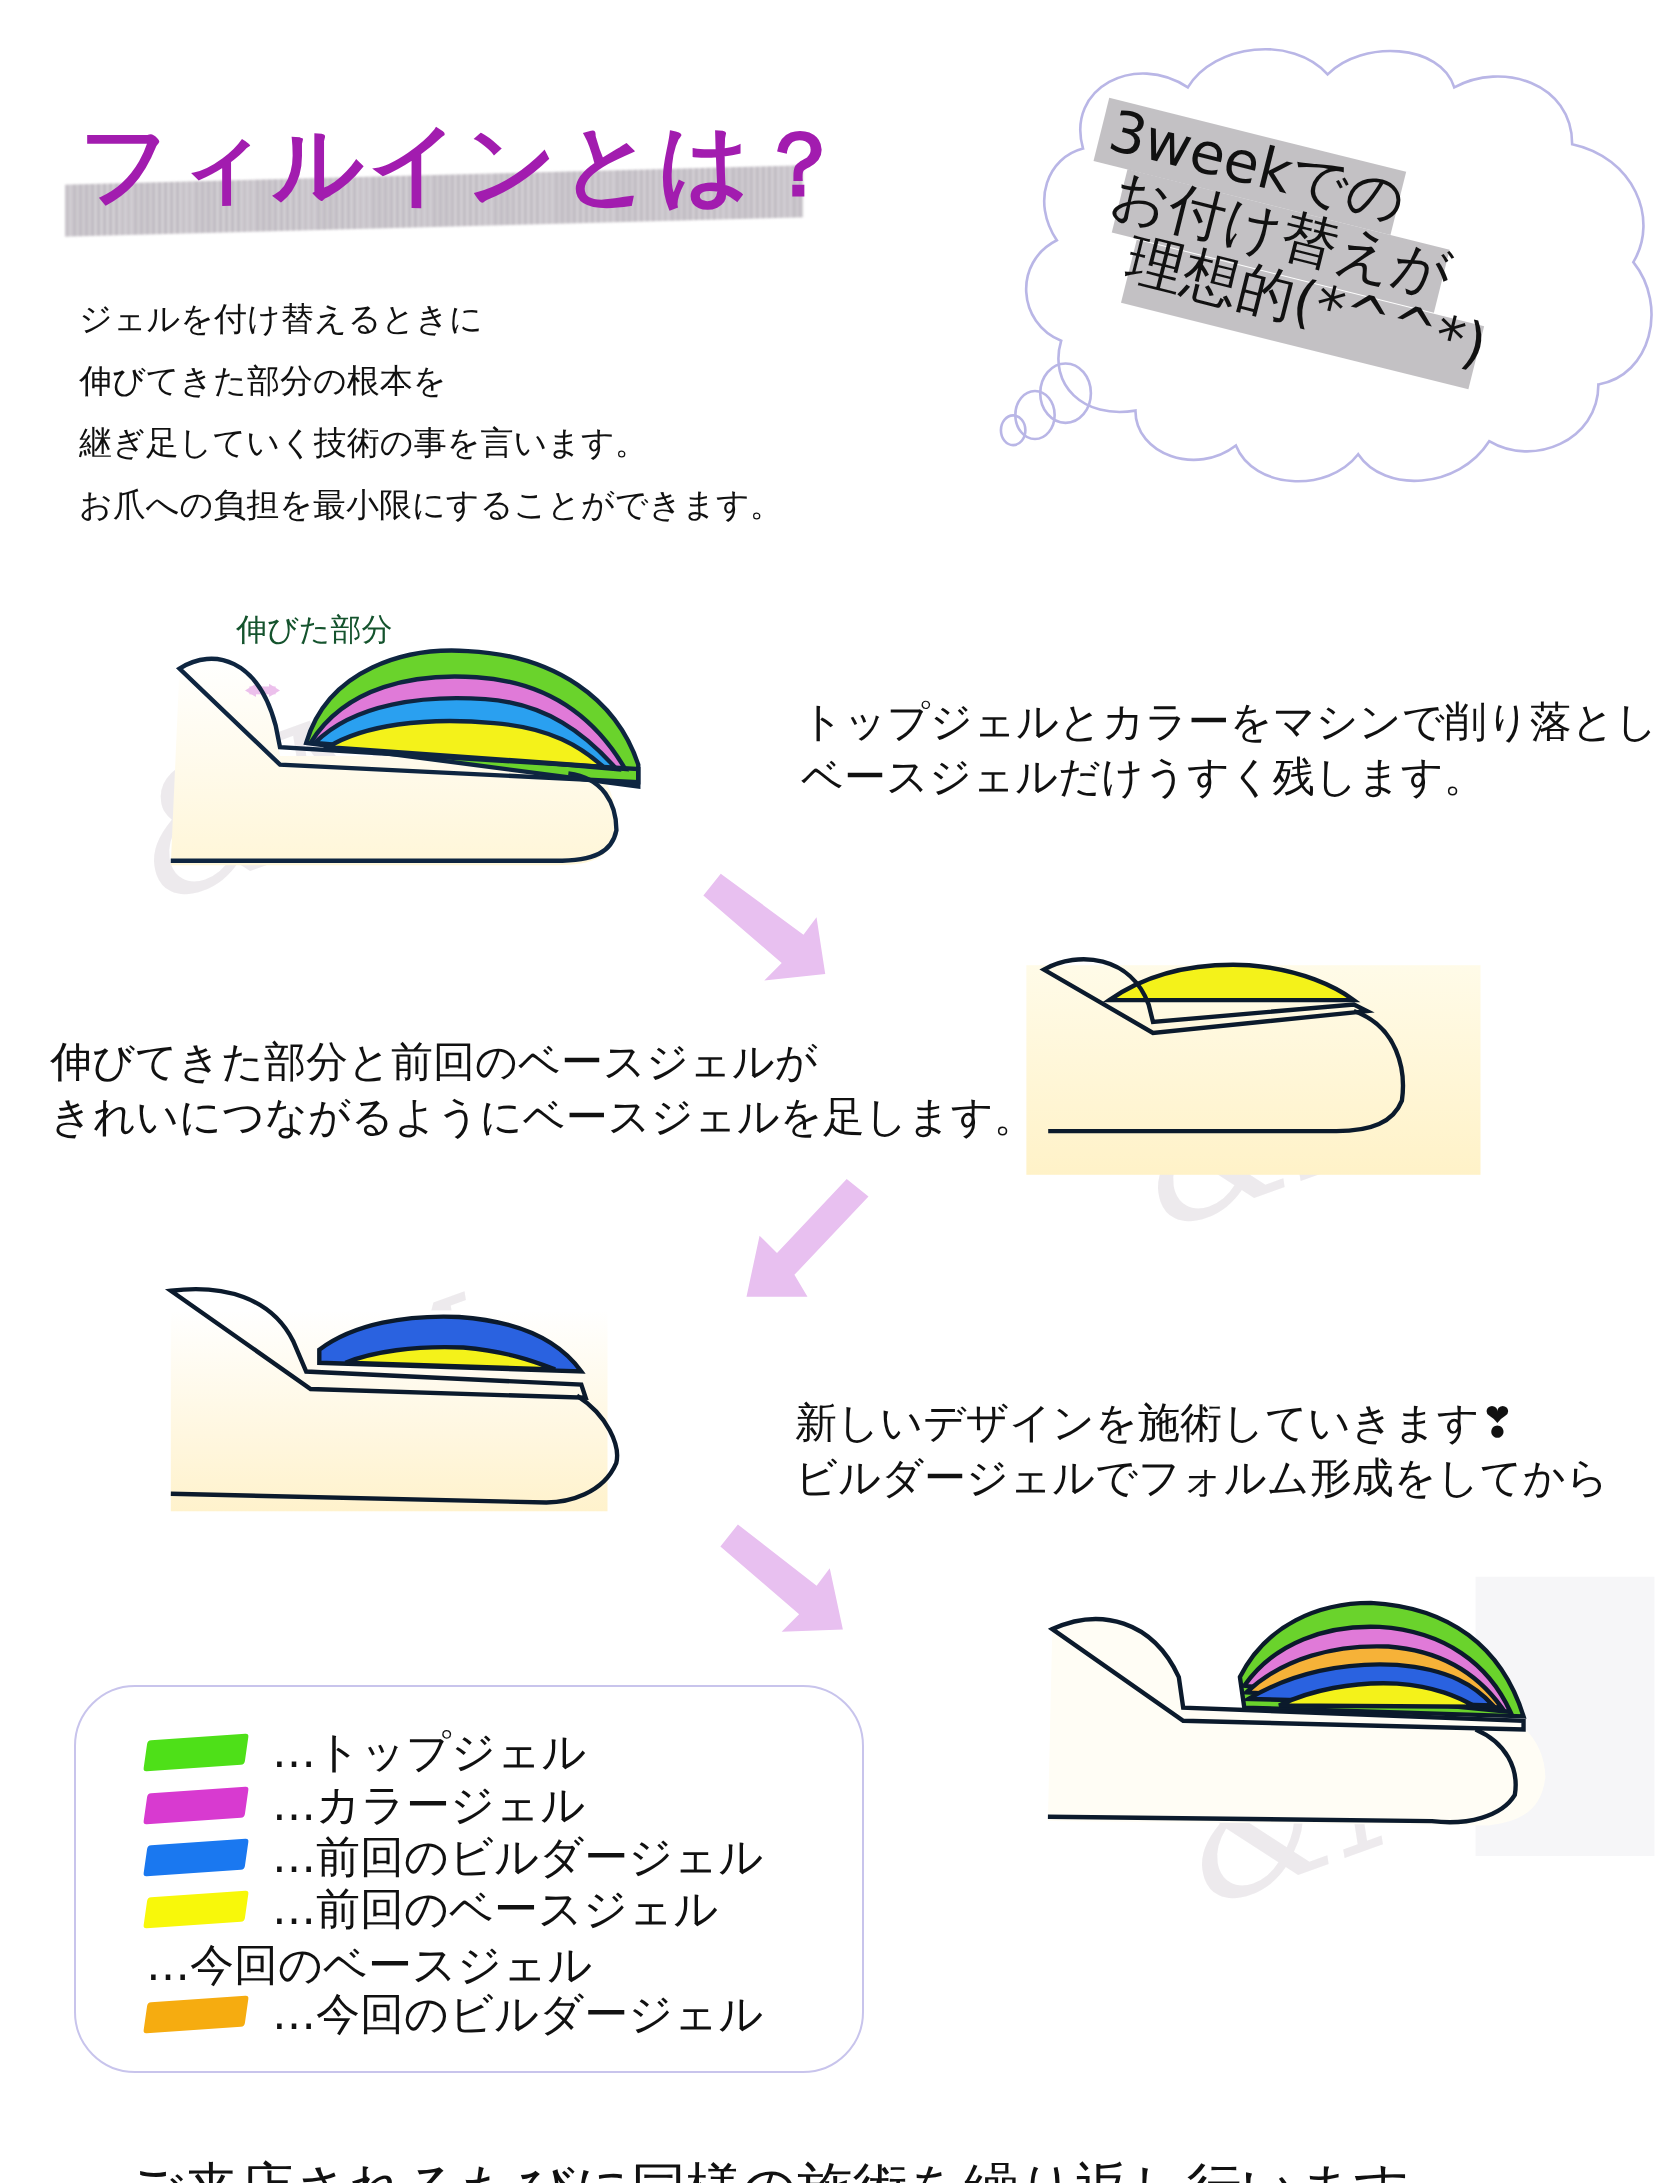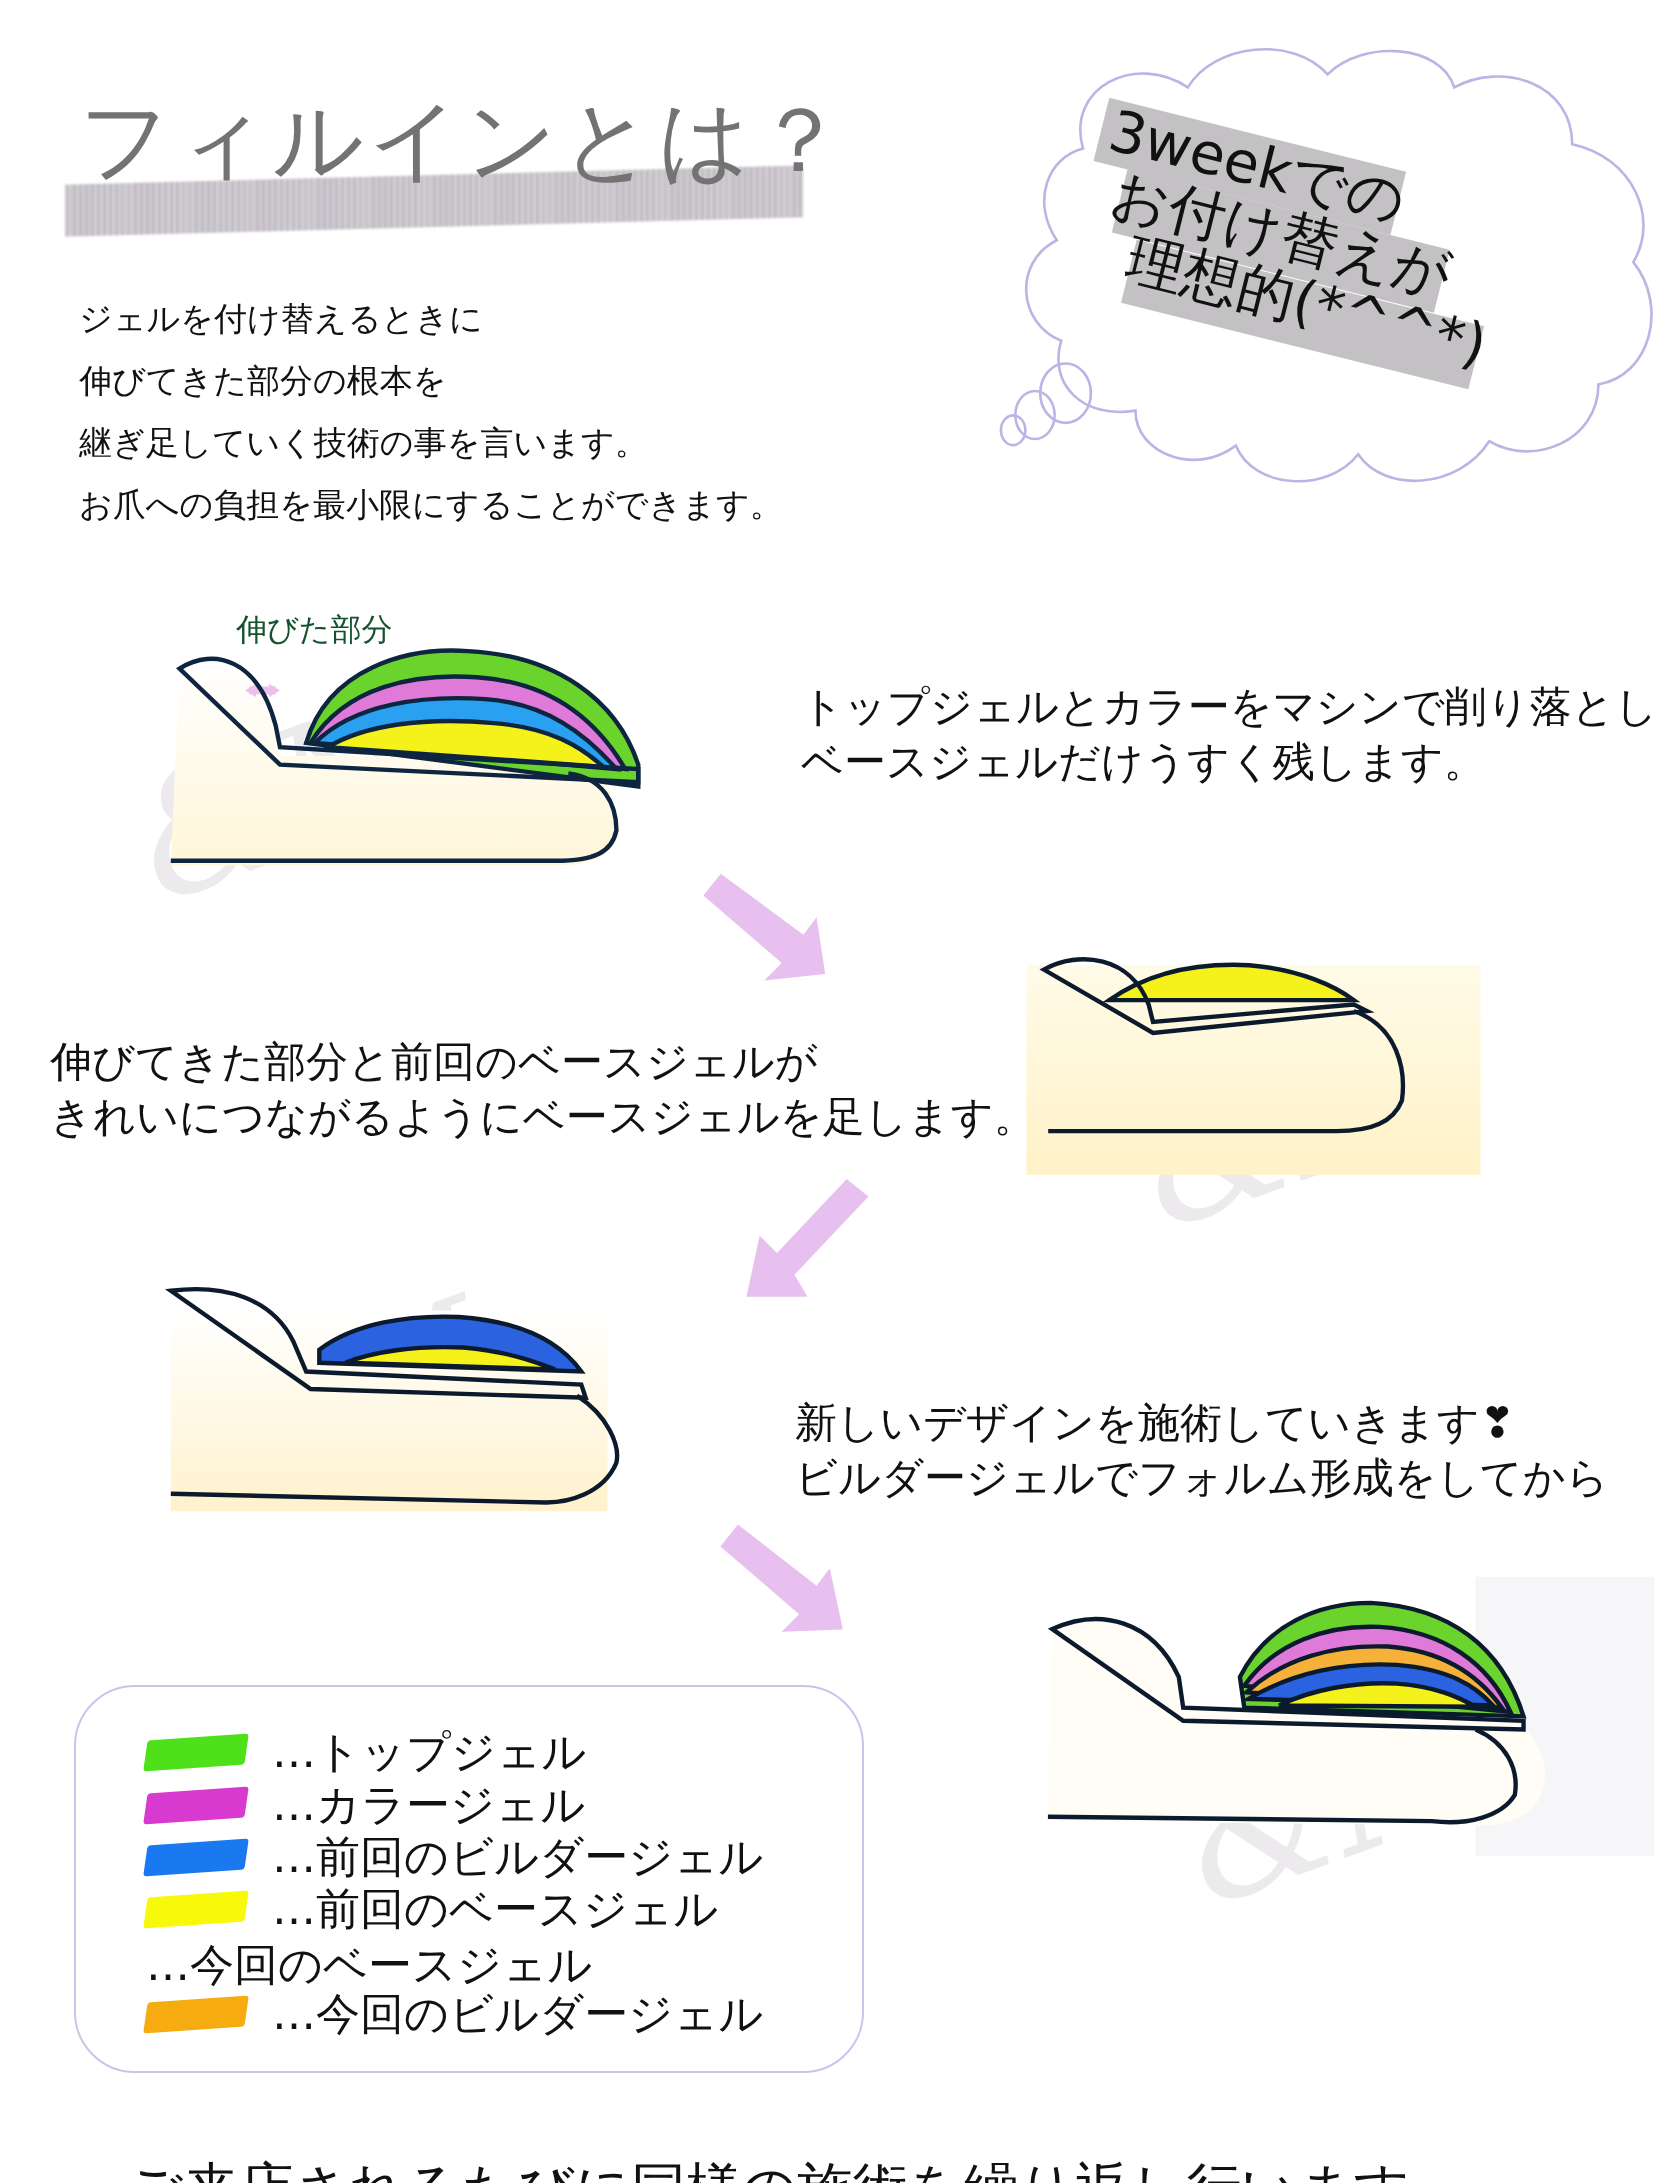--- a/index.html
+++ b/index.html
@@ -1,19 +1,19 @@
 <!DOCTYPE html>
 <html style="font-size:7px"><head>
 <meta charset="utf-8">
 <style>
   html, body { margin:0; padding:0; background:#ffffff; }
   body { width:1677px; height:2454px; position:relative; overflow:hidden;
          font-family:"DejaVu Sans","Liberation Sans",sans-serif; color:#111; }
   .abs { position:absolute; }
-  .title { left:79px; top:80px; font-size:90px; font-weight:normal; letter-spacing:4.4px; color:#737373; z-index:2; }
+  .title { left:79px; top:104px; font-size:90px; font-weight:bold; letter-spacing:4.4px; color:#a21caf; z-index:2; }
   .title-underline { left:65px; top:175px; width:738px; height:52px;
      background:repeating-linear-gradient(90deg,#b9b3bb 0 2.6px,#a8a2ab 2.6px 4.4px,#c8c3c9 4.4px 6.1px);
      opacity:.75; transform:skewY(-1.5deg); filter:blur(0.9px); }
   .intro { left:79px; top:288px; font-size:33px; line-height:62px; }
   .intro div { white-space:nowrap; }
   .cloud { left:952px; top:35px; width:725px; height:463px; }
   .cloud-text { left:1118px; top:100px; width:480px; height:332px; transform:rotate(14deg); transform-origin:left top; z-index:3; }
   .cloud-band { position:absolute; background:#b8b6ba; opacity:.85; }
   .cloud-line { position:relative; font-size:57px; line-height:60px; color:#111; white-space:nowrap; }
   .step-text { font-size:42px; line-height:55px; white-space:nowrap; }
@@ -73,21 +73,21 @@
   <line x1="200" y1="200" x2="260" y2="200" stroke="#ecc0ec" stroke-width="18"></line>
   <polygon points="190,200 215,185 215,215" fill="#ecc0ec"></polygon>
     <polygon points="270,200 245,185 245,215" fill="#ecc0ec"></polygon>
   <path d="M330,320 C380,150 560,100 700,110 C900,120 1040,220 1090,370 L1090,420 Z" fill="#6ad32c" stroke="#0e2540" stroke-width="10"></path>
   <path d="M340,320 C420,190 580,160 720,170 C880,180 990,260 1060,380 Z" fill="#e07ad8" stroke="#0e2540" stroke-width="10"></path>
   <path d="M350,320 C440,230 600,210 740,220 C880,230 970,300 1040,380 Z" fill="#2aa0f0" stroke="#0e2540" stroke-width="10"></path>
   <path d="M380,330 C460,280 600,260 760,275 C890,285 960,330 1010,375 Z" fill="#f4f21a" stroke="#0e2540" stroke-width="10"></path>
   <path d="M40,150 C120,100 220,130 260,280 L270,330 L1090,380 L1090,410 L270,370 Z" fill="none" stroke="#0e2540" stroke-width="10"></path>
   <path d="M930,390 C1010,400 1040,460 1040,520 C1030,570 990,590 900,590 L20,590" fill="none" stroke="#0e2540" stroke-width="10"></path>
 </svg>
-<div class="abs step-text" style="left:801px;top:679px;">
+<div class="abs step-text" style="left:801px;top:694px;">
   <div>トップジェルとカラーをマシンで削り落とし</div>
   <div>ベースジェルだけうすく残します。</div>
 </div>
 
 <svg class="arrow" style="left:699px;top:869px;" width="148" height="114" viewBox="0 0 340 260">
   <polygon points="10,60 50,10 240,150 270,110 290,240 150,255 190,215" fill="#e8c0f0"></polygon>
 </svg>
 
 <div class="abs step-text" style="left:50px;top:1034px;">
   <div>伸びてきた部分と前回のベースジェルが</div>

